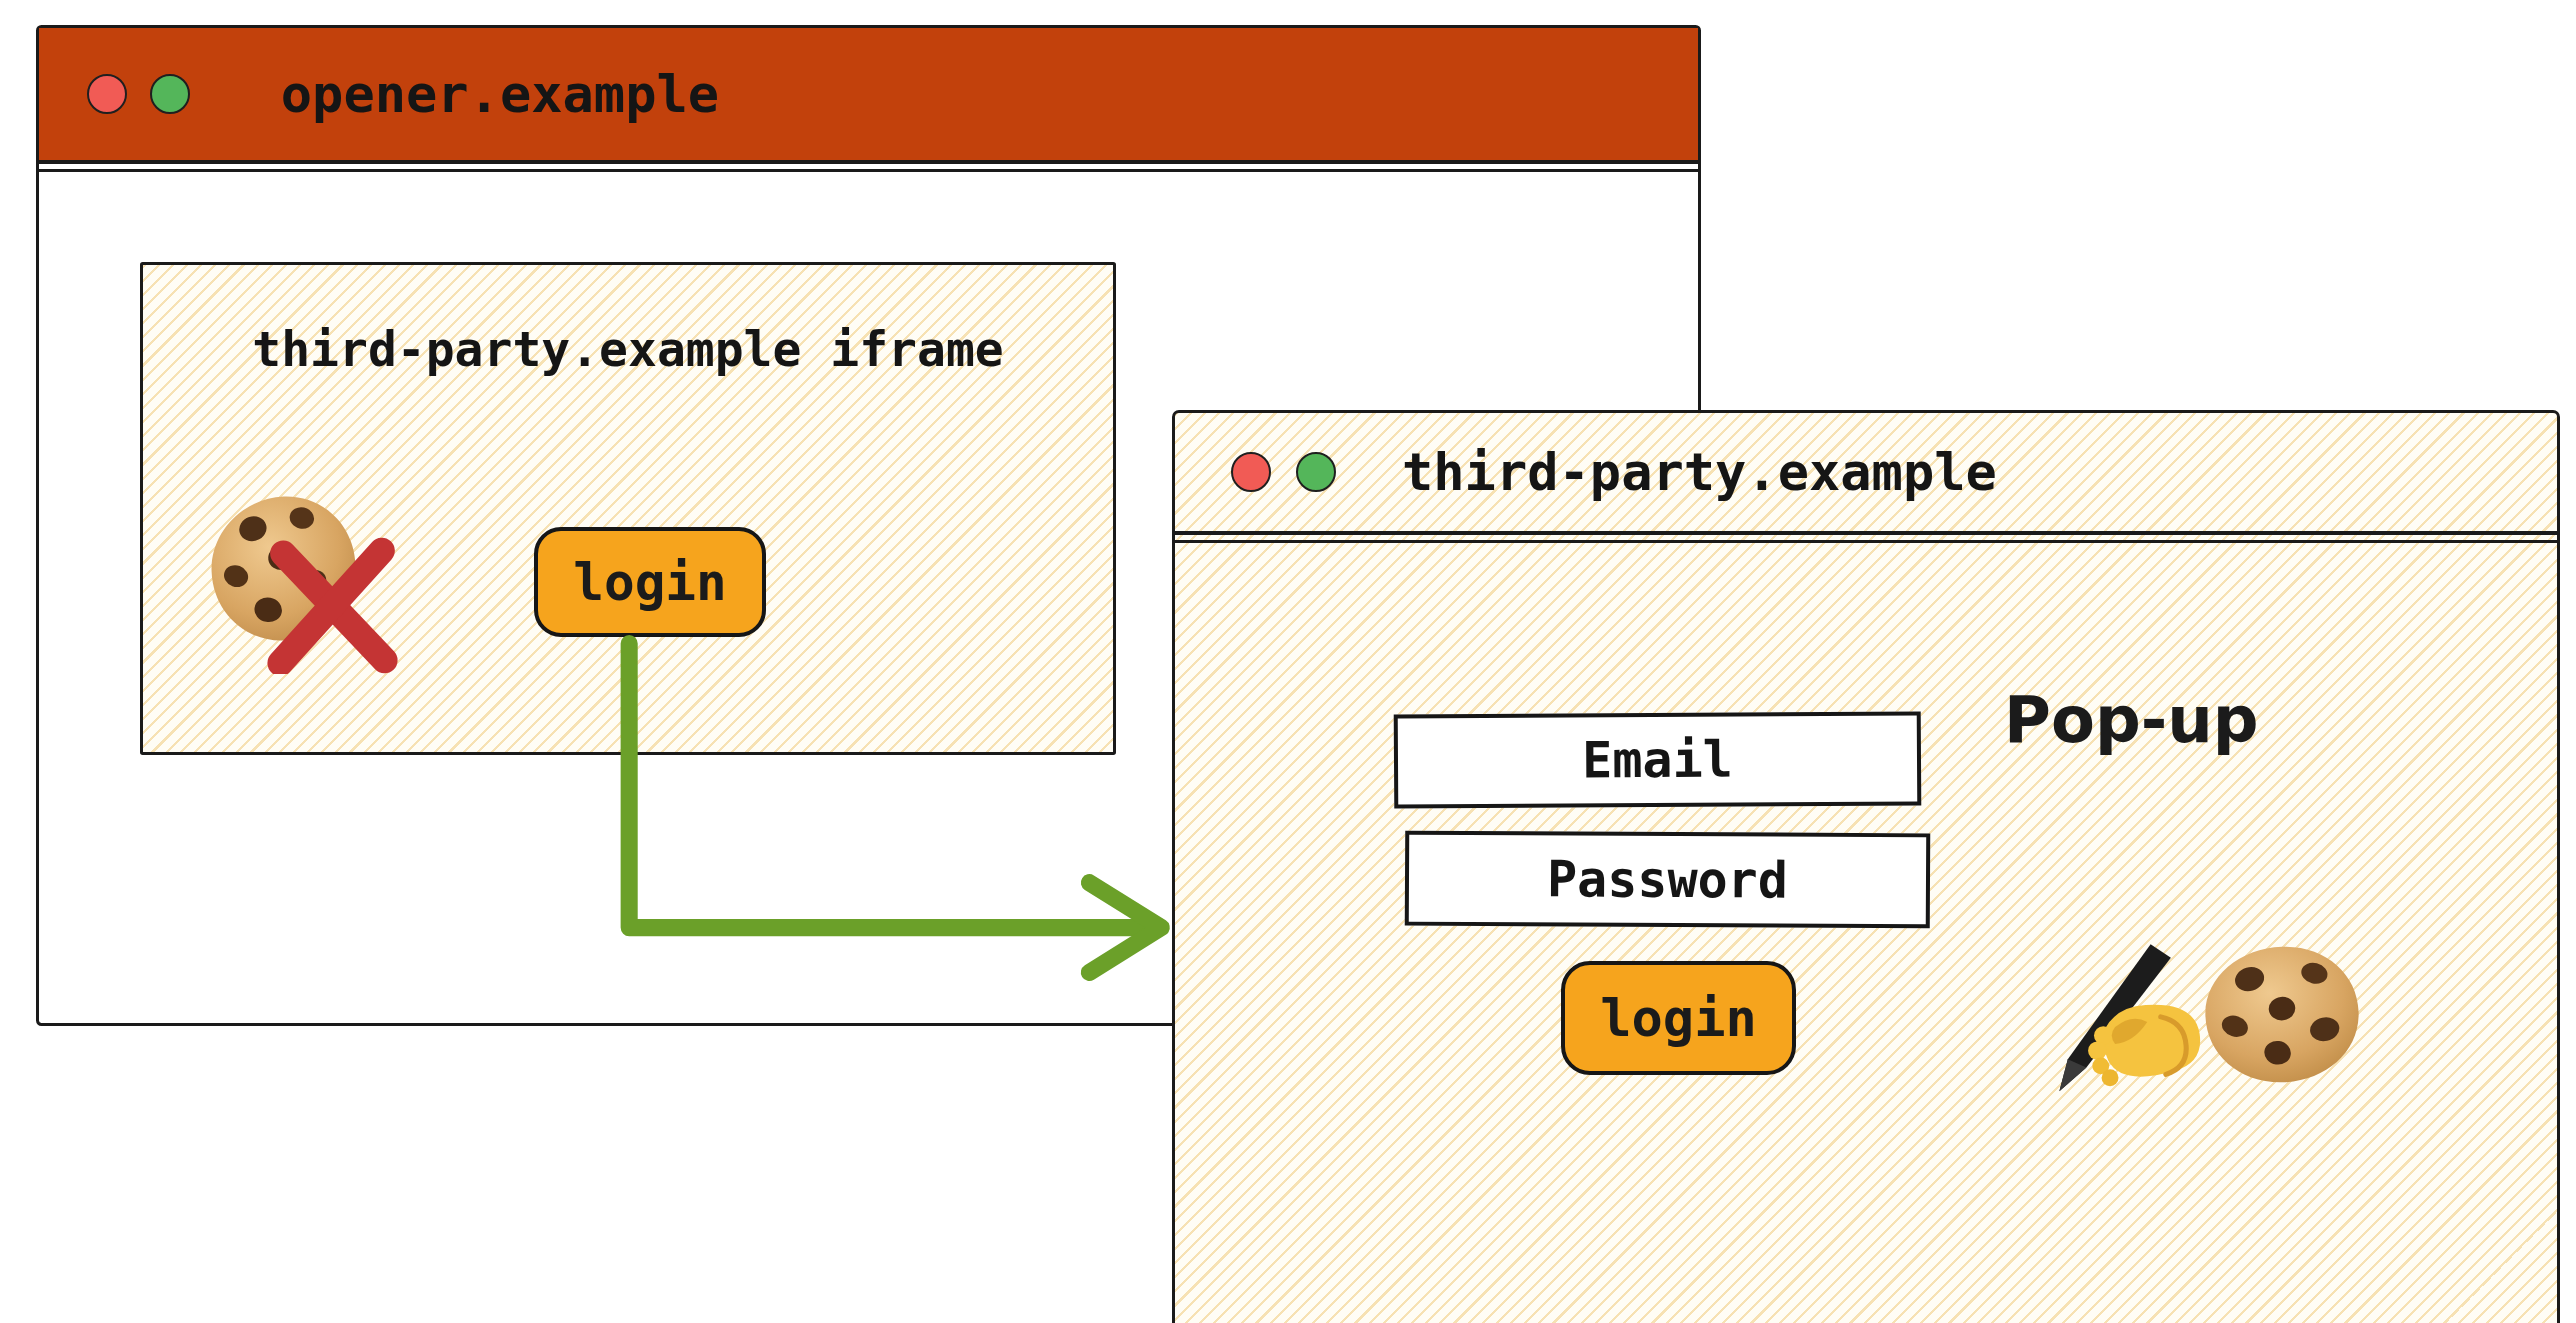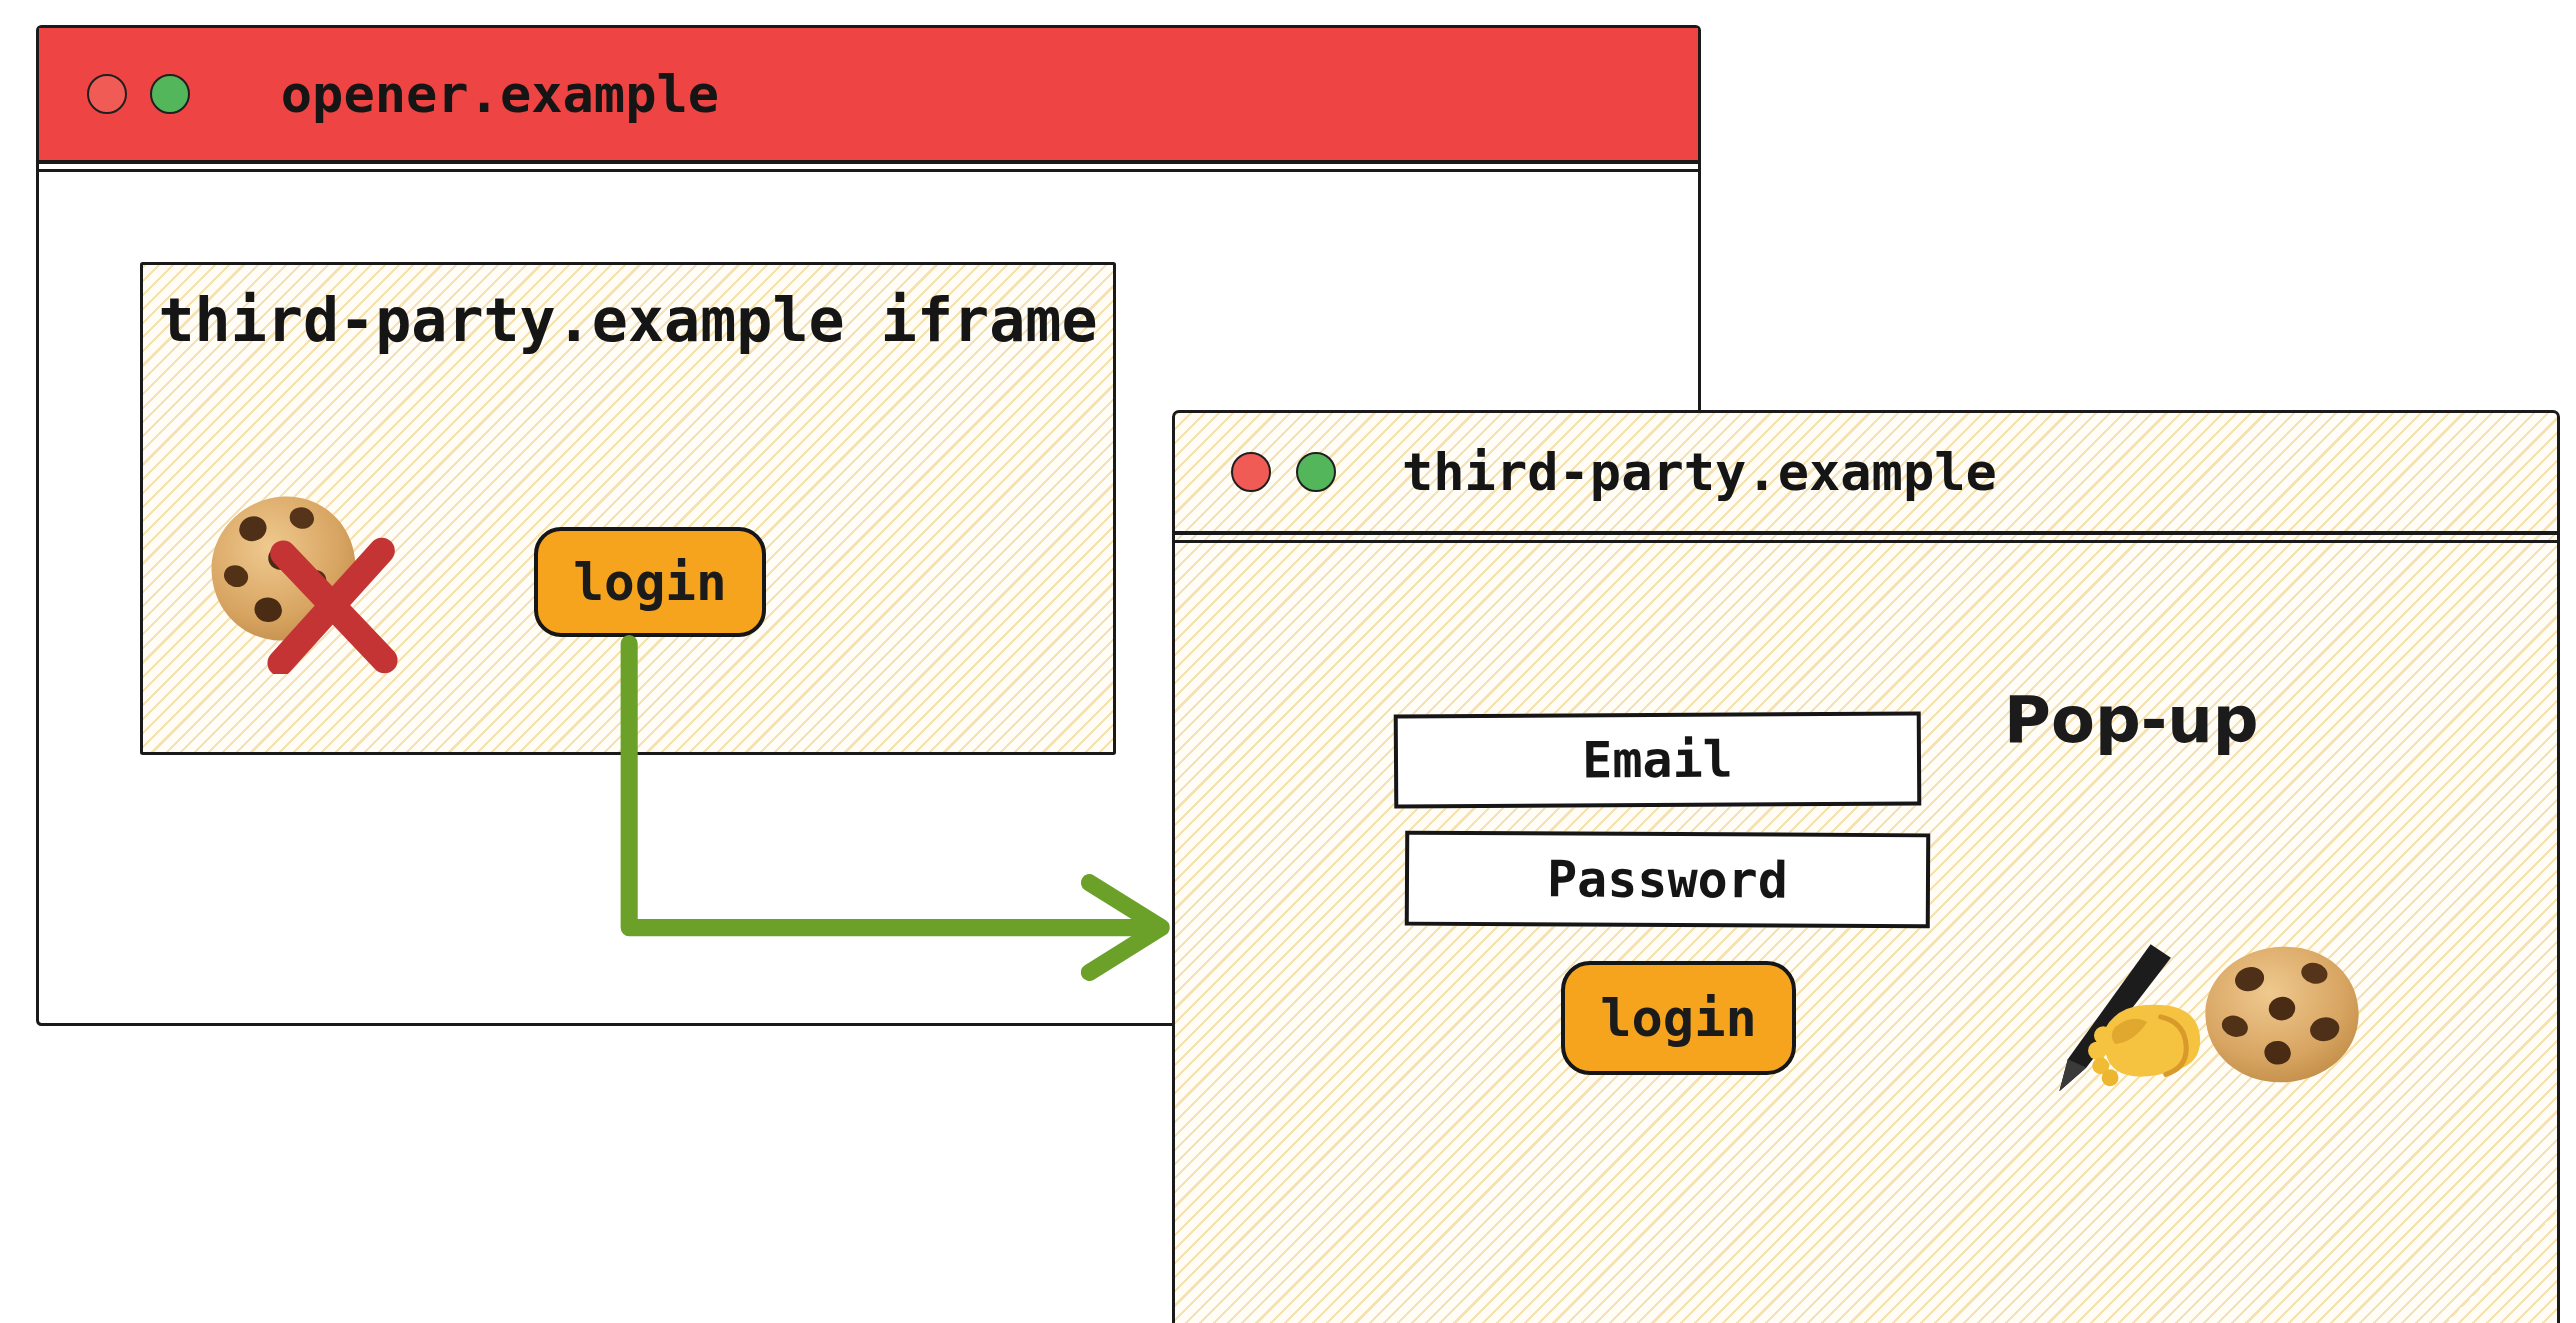--- a/index.html
+++ b/index.html
@@ -20,28 +20,28 @@
   }
   .titlebar::after{
     content:"";position:absolute;left:-1.8px;right:-1.8px;bottom:-11.7px;height:2.7px;background:#1a1a1a;
   }
   .dot{box-sizing:border-box;width:40px;height:40px;border-radius:50%;border:2.7px solid #1f1f1f;flex:0 0 auto;}
   .dot.red{background:#F15B55;}
   .dot.green{background:#54B65A;}
   .win-title{font-weight:bold;font-size:52px;letter-spacing:0px;white-space:nowrap;color:#151515;}
   
   #opener-window{left:36px;top:25px;width:1665px;height:1001px;}
-  #opener-titlebar{height:136px;padding-left:48px;gap:23.4px;background:#ef4444;}
+  #opener-titlebar{height:136px;padding-left:48px;gap:23.4px;background:#c2410c;}
   #opener-titlebar .win-title{margin-left:67px;}
   
   #iframe-box{
     position:absolute;left:101px;top:234px;width:976px;height:493px;box-sizing:border-box;
     border:3.6px solid #1a1a1a;border-radius:2.7px;
   }
-  #iframe-label{margin-top:20px;text-align:center;font-weight:bold;font-size:60px;color:#151515;}
+  #iframe-label{margin-top:56px;text-align:center;font-weight:bold;font-size:48px;color:#151515;}
   .sketch-btn{
     position:absolute;display:flex;align-items:center;justify-content:center;box-sizing:border-box;
     background:#F6A41D;border:4.5px solid #161616;border-radius:27px;
     font-family:inherit;font-weight:bold;color:#1b1b1b;cursor:pointer;padding:0;margin-left:20px;
   }
   #iframe-login-btn{left:371px;top:262px;width:232px;height:110px;font-size:51px;}
   #iframe-cookie{position:absolute;left:63px;top:227px;width:155px;height:153px;}
   #iframe-cross{position:absolute;left:121px;top:272px;width:137px;height:137px;}
   
   #arrow-layer{position:absolute;left:0;top:0;width:2576px;height:1324px;pointer-events:none;}

